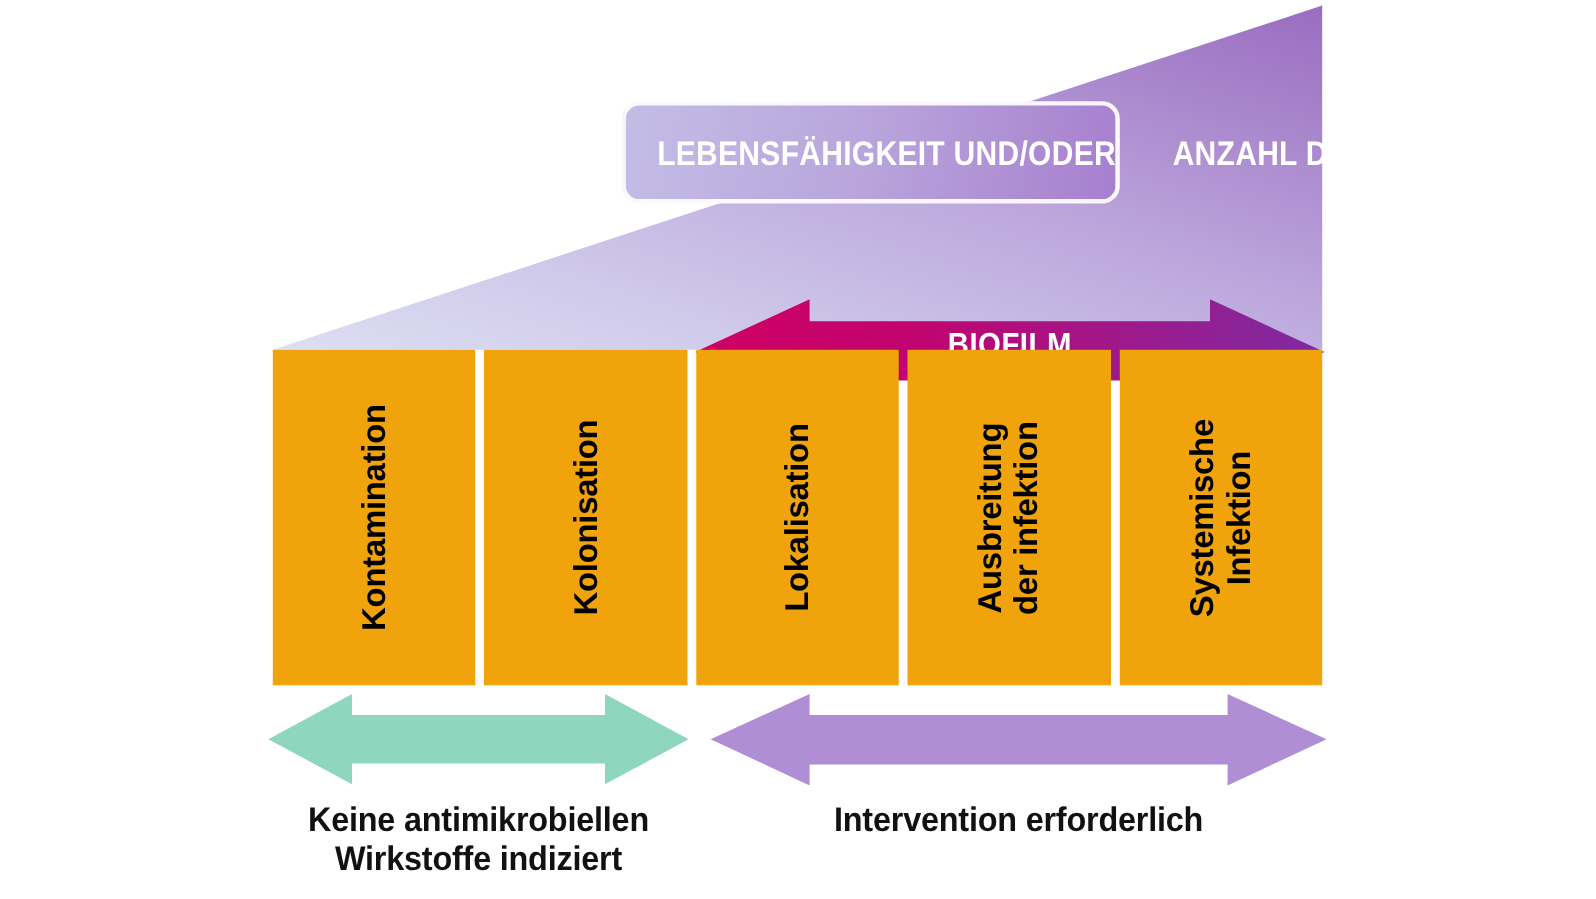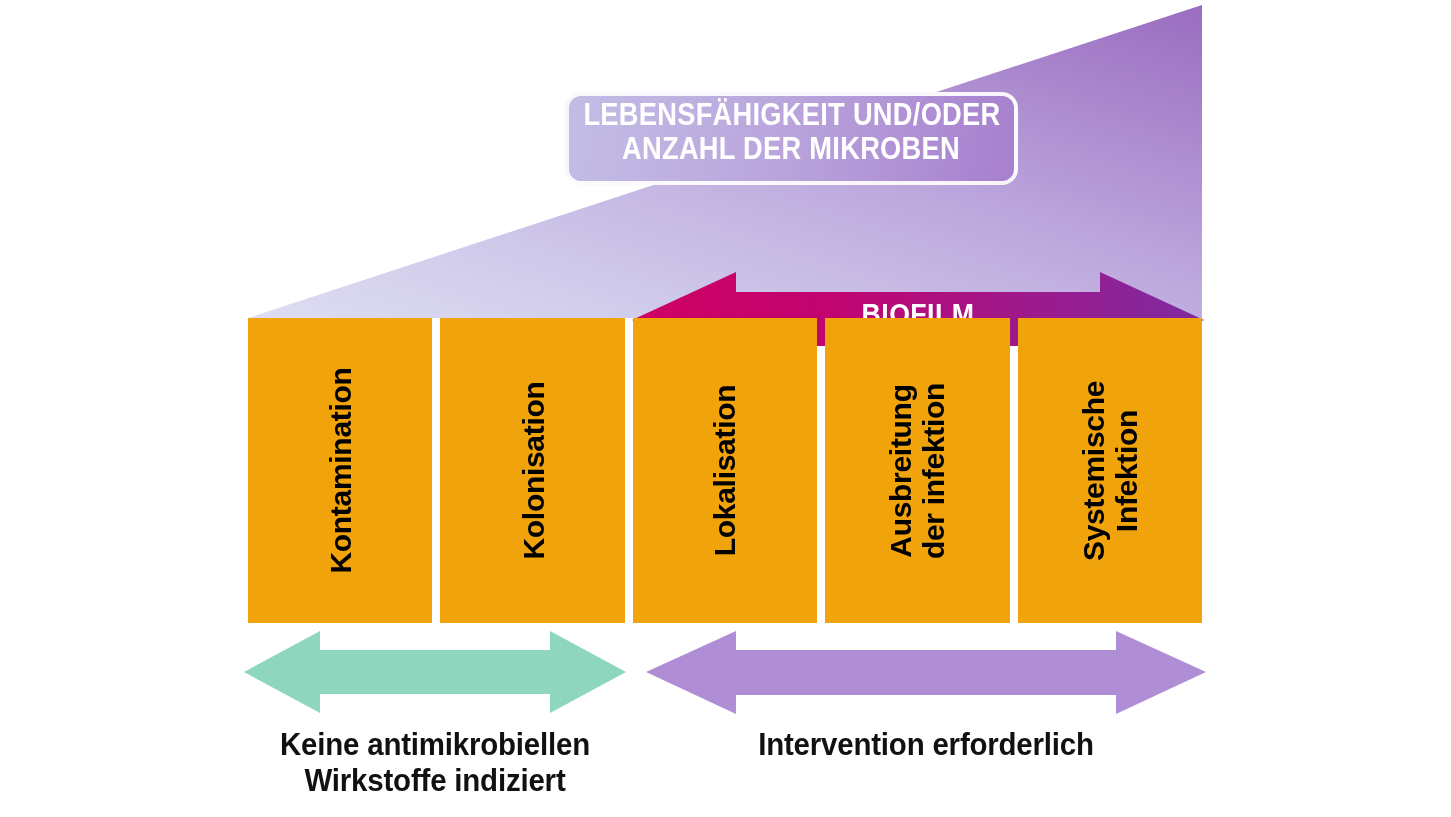--- a/index.html
+++ b/index.html
@@ -33,23 +33,23 @@
     position: absolute;
     left: 565px;
     top: 92px;
     width: 453px;
     height: 93px;
     border-radius: 16px;
     border: 4px solid rgba(255,255,255,0.92);
     background: linear-gradient(100deg, #c3bde6 0%, #b9a5dc 48%, #a77fce 100%);
     box-sizing: border-box;
     display: flex;
-    flex-direction: column;
+    flex-direction: row;
     align-items: center;
-    justify-content: flex-start;
+    justify-content: space-between;
     padding-top: 2px;
   }
   .title-line {
     color: #ffffff;
     font-weight: bold;
     font-size: 31px;
     line-height: 34px;
     letter-spacing: 0.3px;
     transform: scaleX(0.88);
     transform-origin: center;

